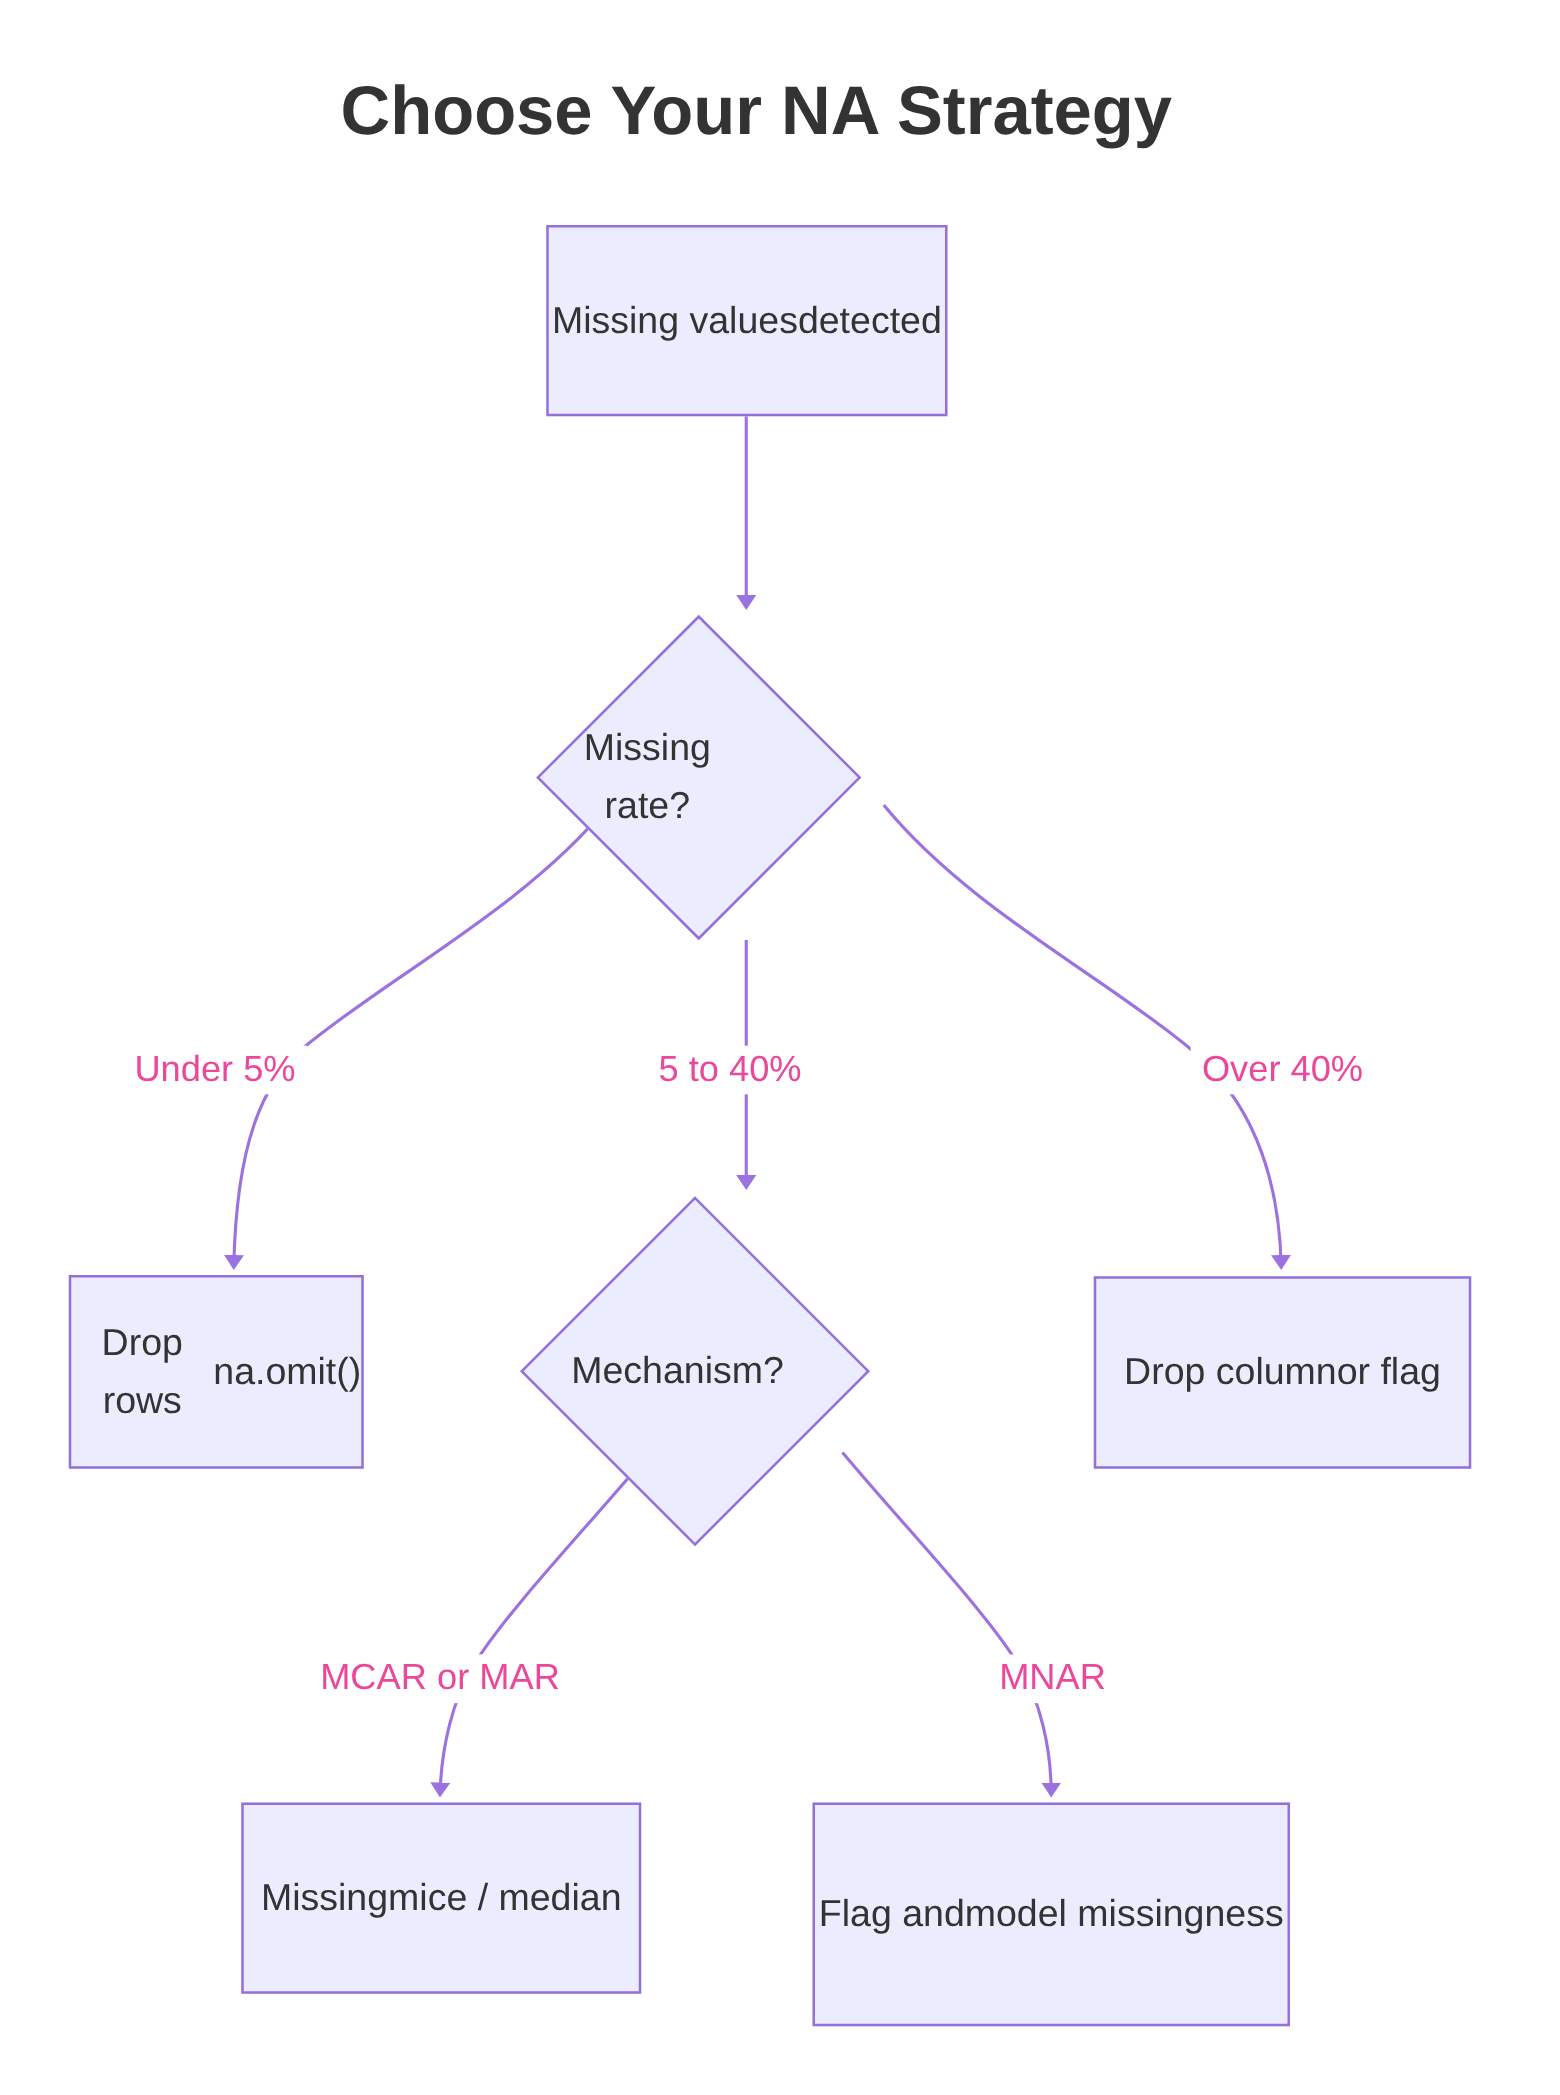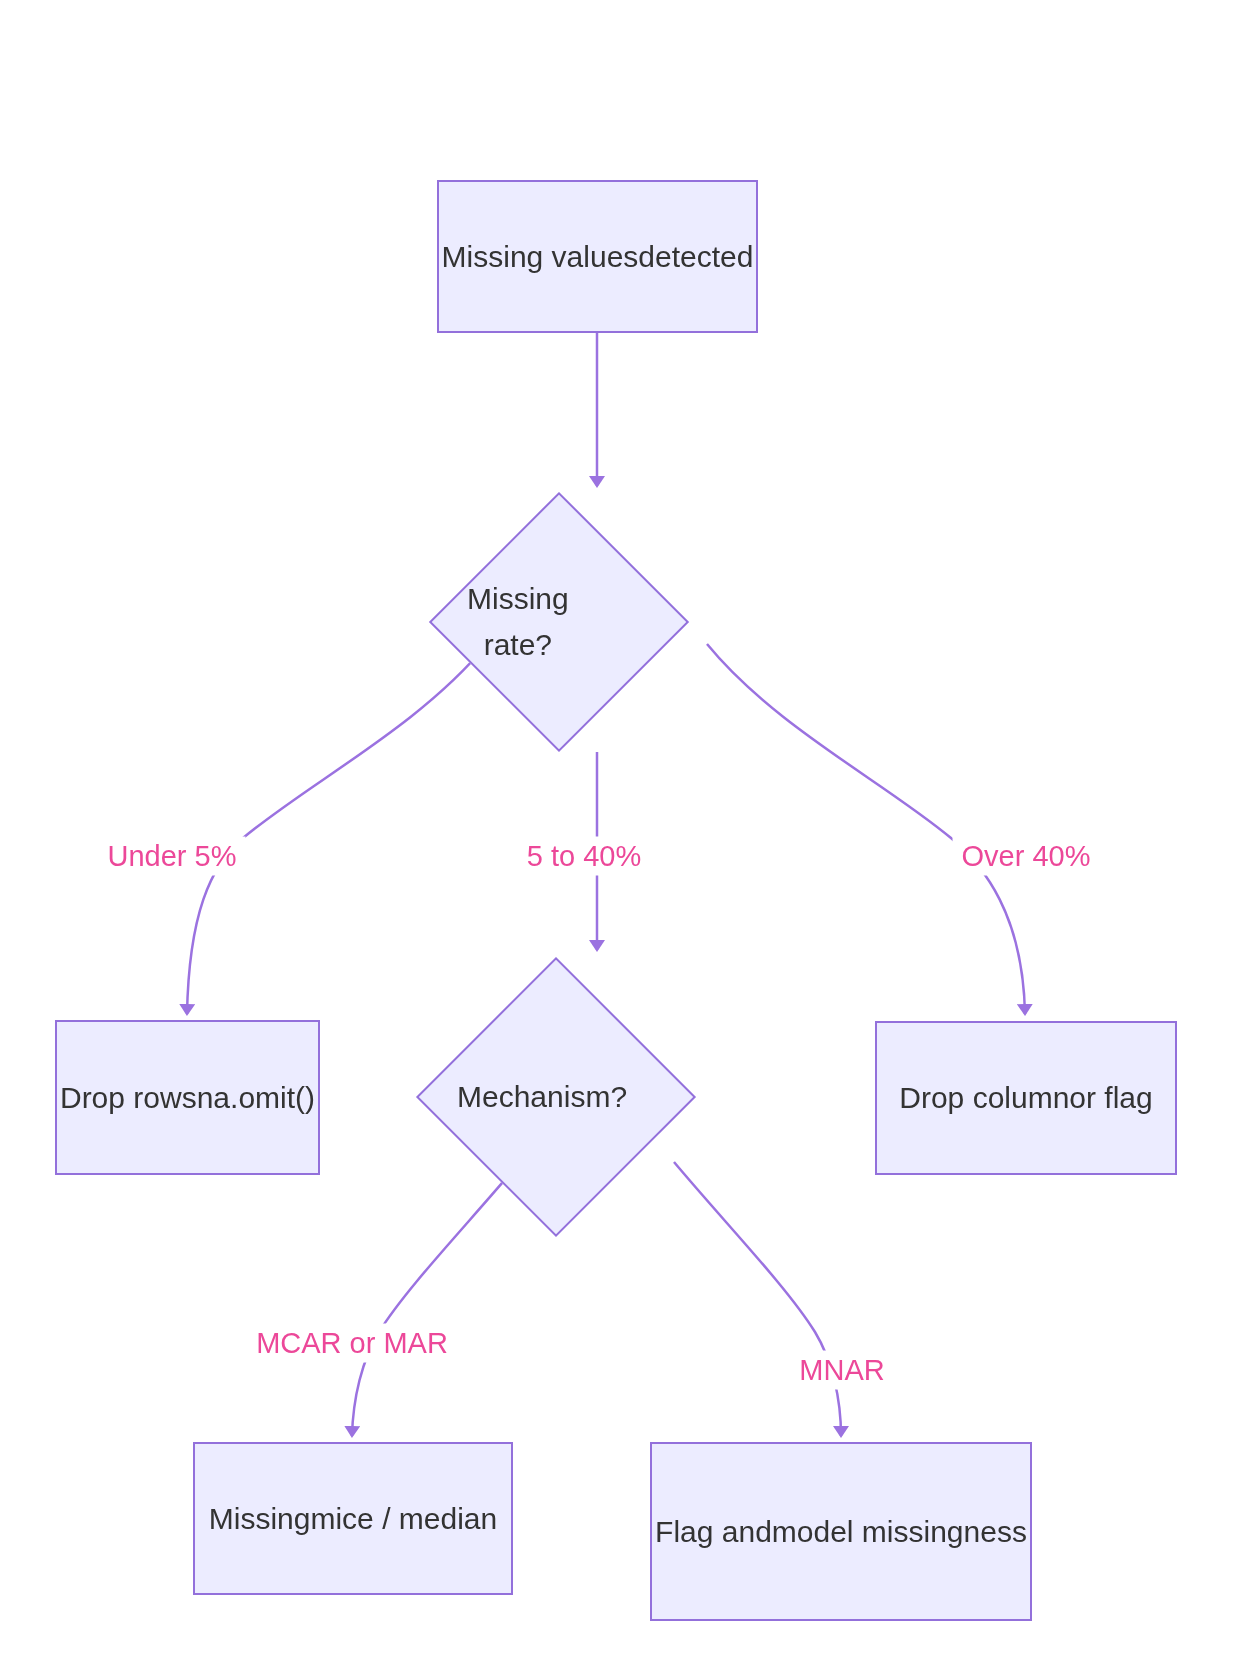--- a/index.html
+++ b/index.html
@@ -18,41 +18,42 @@
   .diamond-wrap{position:absolute;z-index:2;display:flex;align-items:center;}
   .diamond-shape{position:absolute;background:#ECECFF;border:2px solid #9370DB;
                  transform:rotate(45deg);box-sizing:border-box;}
   .diamond-text{position:relative;z-index:2;color:#333;font-size:30px;line-height:46px;text-align:center;}
 
   .edge-label{position:absolute;z-index:3;transform:translate(-50%,-50%);
               background:#ffffff;padding:3px 9px;color:#ec4899;font-size:29px;white-space:nowrap;}
 
   
   #node-start   {left:437px; top:180px;  width:321px; height:153px;}
-  #node-droprows{left:55px;  top:1020px; width:265px; height:155px;}
+  #node-droprows{left:55px;  top:1020px; width:236px; height:155px;}
   #node-dropcol {left:875px; top:1021px; width:302px; height:154px;}
   #node-impute  {left:193px; top:1442px; width:320px; height:153px;}
   #node-flag    {left:650px; top:1442px; width:382px; height:179px;}
 
   #diamond-rate      {left:467px; top:492px; width:260px; height:260px;}
   #diamond-rate  .diamond-shape{width:184px;height:184px;}
   #diamond-mech      {left:457px; top:957px; width:280px; height:280px;}
   #diamond-mech  .diamond-shape{width:198px;height:198px;}
 
   #lbl-under{left:172px;  top:856px;}
   #lbl-mid  {left:584px;  top:856px;}
   #lbl-over {left:1026px; top:856px;}
   #lbl-mcar {left:352px;  top:1343px;}
-  #lbl-mnar {left:842px;  top:1343px;margin-top:27px;}
+  #lbl-mnar {left:842px;  top:1343px;}
 </style>
 </head>
 <body>
 
 <div id="canvas">
 
+  <div class="title">Choose Your NA Strategy</div>
 
   <svg class="edges" width="1248" height="1676" viewBox="0 0 1248 1676">
     <defs>
       <marker id="arrow" viewBox="0 0 12 16" refX="10" refY="8" markerWidth="12" markerHeight="16" markerUnits="userSpaceOnUse" orient="auto">
         <path d="M0,0 L12,8 L0,16 Z" fill="#9B72E0"></path>
       </marker>
     </defs>
     <g fill="none" stroke="#9B72E0" stroke-width="2.5">
       <path d="M597,333 L597,486" marker-end="url(#arrow)"></path>
       <path d="M597,752 L597,950" marker-end="url(#arrow)"></path>

